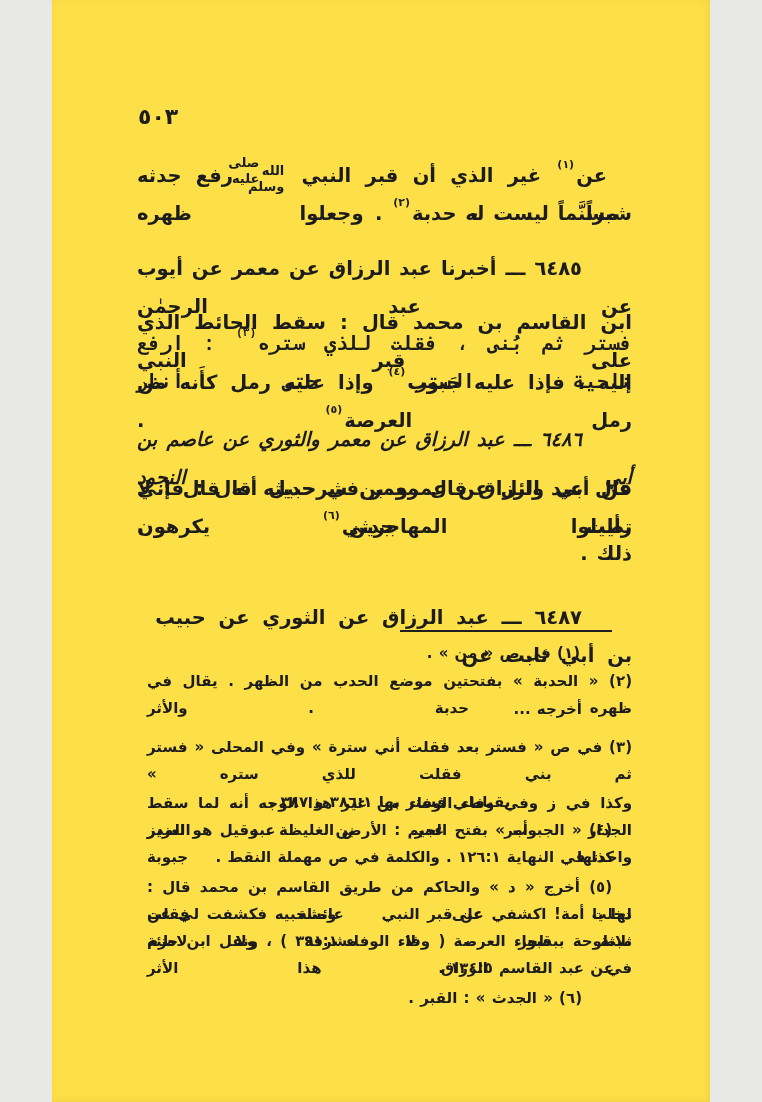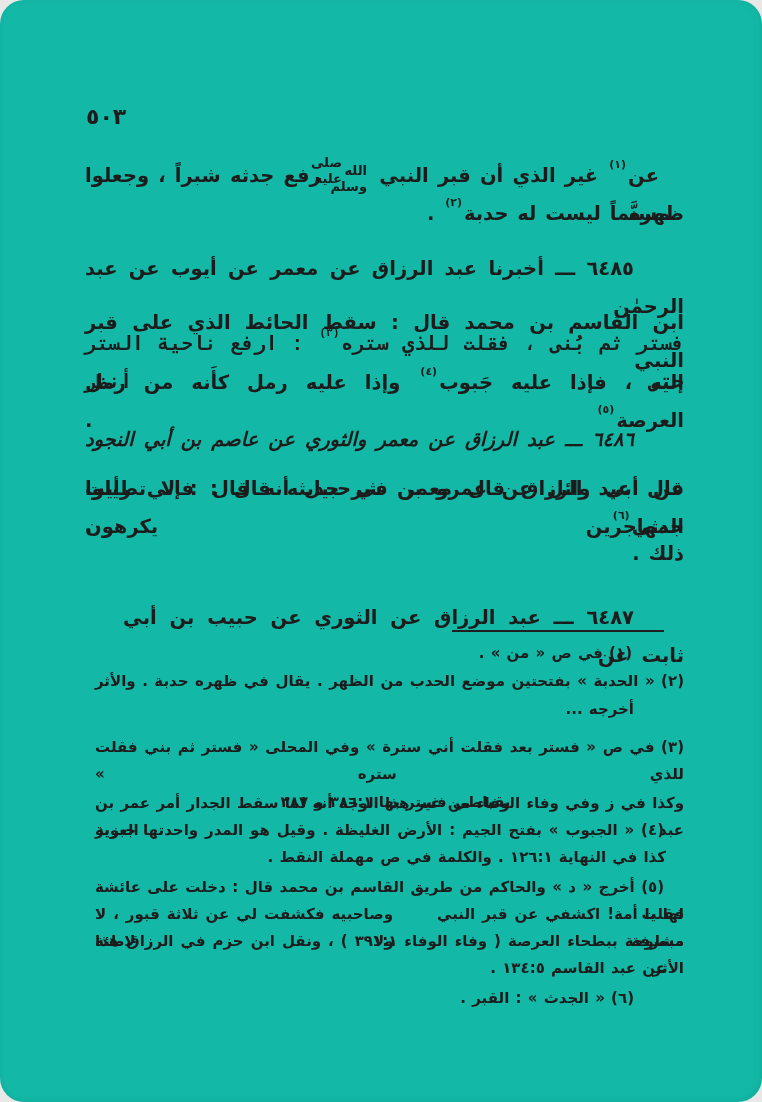--- a/index.html
+++ b/index.html
@@ -1,26 +1,25 @@
 <!DOCTYPE html>
 <html lang="ar" dir="rtl"><head>
 <meta charset="utf-8">
 <style>
   html,body{margin:0;padding:0;background:#e8e8e6;}
   .page{
     position:relative;
-    width:762px;height:1102px;
+    width:658px;height:1102px;
     margin:0 auto;
-    background:#14b8a6;
+    background:#fde047;
     color:#1c1c1c;
     font-family:"DejaVu Sans", sans-serif;
     direction:rtl;
     overflow:hidden;
     box-shadow:inset -3px 0 8px rgba(0,0,0,0.04), inset 0 -2px 6px rgba(0,0,0,0.03);
-    border-radius:24px;
   }
   .page-number{
     position:absolute;
     top:104px; left:86px;
     font-size:22px;
     font-weight:bold;
     letter-spacing:2px;
     direction:ltr;
   }
   .body-block{position:absolute; top:0; right:78px; left:85px;}

